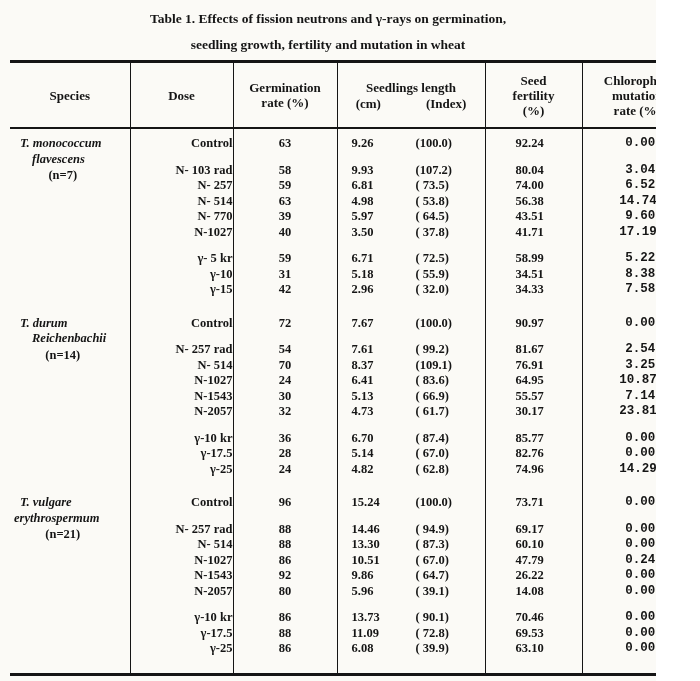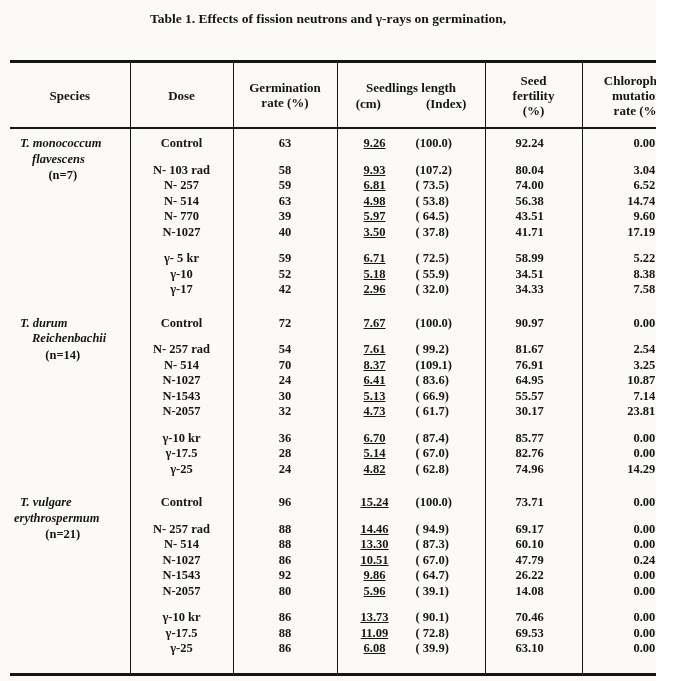--- a/index.html
+++ b/index.html
@@ -35,36 +35,37 @@
   .vline{border-left:1.5px solid #151515;}
   tr.bfirst td{padding-top:7px;}
   tr.bstart td{padding-top:18px;}
   tr.gstart td{padding-top:11px;}
   tr.lastrow td{padding-bottom:16px;}
   .c-sp{font-style:italic;}
   .c-sp .sp1{padding-left:10px;}
   .c-sp .sp2{padding-left:22px;}
   .c-sp .sp2.flush{padding-left:4px;}
   .c-sp .sp3{font-style:normal;text-align:center;padding-right:14px;padding-top:1px;}
-  .c-dose{white-space:pre;text-align:center;}
+  .c-dose{white-space:pre;text-align:right;}
   .c-germ{text-align:center;}
   .c-len{padding-left:14px;text-align:left;}
-  .c-len .cm{display:inline-block;width:46px;text-align:center;text-decoration:underline;}
+  .c-len .cm{display:inline-block;width:46px;text-align:left;}
   .c-len .idx{display:inline-block;margin-left:18px;white-space:pre;text-align:left;}
   .c-fert{text-align:center;}
   .c-fert .num{display:inline-block;width:36px;text-align:left;}
-  .c-mut{text-align:center;}
+  .c-mut{text-align:center;font-family:Liberation Mono, monospace;}
   .c-mut .num{display:inline-block;width:36px;text-align:right;}
 </style>
 </head>
 <body>
 
 <div class="page">
   <div class="title">
     <div>Table 1.  Effects of fission neutrons and γ-rays on germination,</div>
+    <div>seedling growth, fertility and mutation in wheat</div>
   </div>
 
   <div class="tablewrap">
     <table>
       <colgroup>
         <col class="c1">
           <col class="c2">
           <col class="c3">
           <col class="c4">
           <col class="c5">
@@ -148,27 +149,27 @@
         </tr>
         <tr class="gstart">
           <td class="vline c-dose">γ- 5 kr</td>
           <td class="vline c-germ">59</td>
           <td class="vline c-len"><span class="cm">6.71</span><span class="idx">( 72.5)</span></td>
           <td class="vline c-fert"><span class="num">58.99</span></td>
           <td class="vline c-mut"><span class="num">5.22</span></td>
         </tr>
         <tr>
           <td class="vline c-dose">γ-10</td>
-          <td class="vline c-germ">52</td>
+          <td class="vline c-germ">31</td>
           <td class="vline c-len"><span class="cm">5.18</span><span class="idx">( 55.9)</span></td>
           <td class="vline c-fert"><span class="num">34.51</span></td>
           <td class="vline c-mut"><span class="num">8.38</span></td>
         </tr>
         <tr>
-          <td class="vline c-dose">γ-17</td>
+          <td class="vline c-dose">γ-15</td>
           <td class="vline c-germ">42</td>
           <td class="vline c-len"><span class="cm">2.96</span><span class="idx">( 32.0)</span></td>
           <td class="vline c-fert"><span class="num">34.33</span></td>
           <td class="vline c-mut"><span class="num">7.58</span></td>
         </tr>
 
         <tr class="bstart">
           <td class="c-sp" rowspan="9">
             <div class="sp1">T. durum</div>
             <div class="sp2">Reichenbachii</div>

